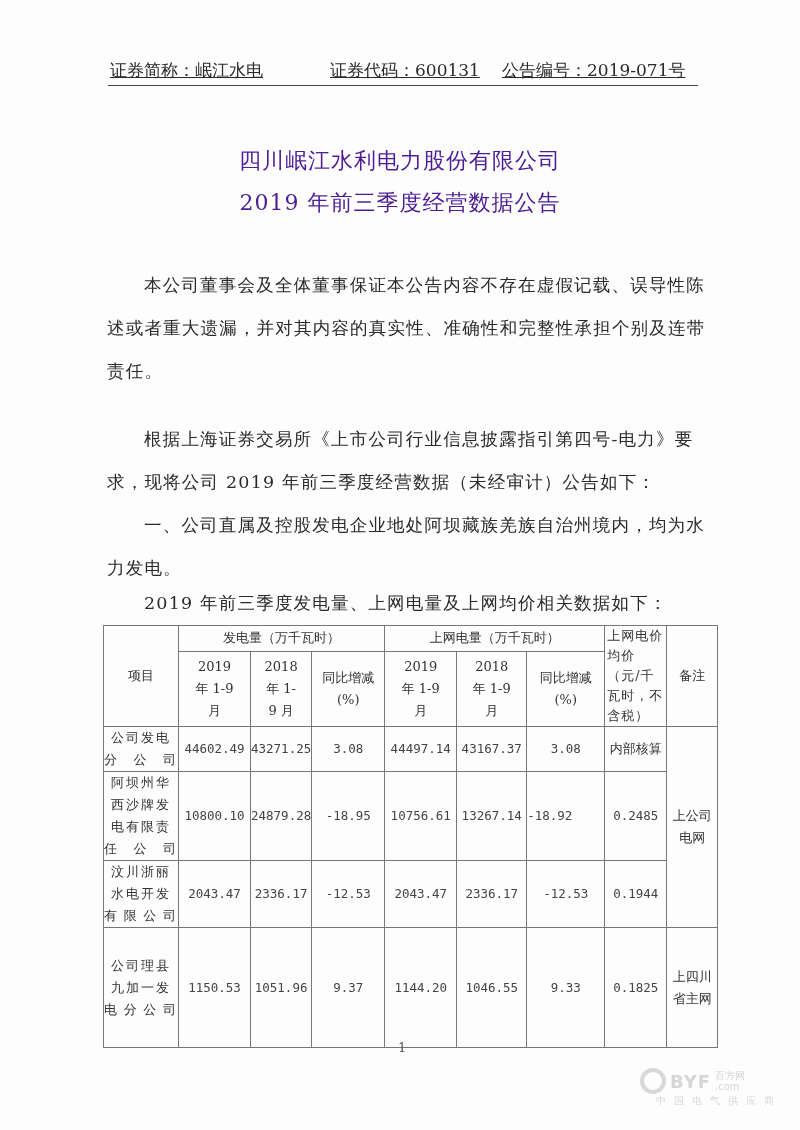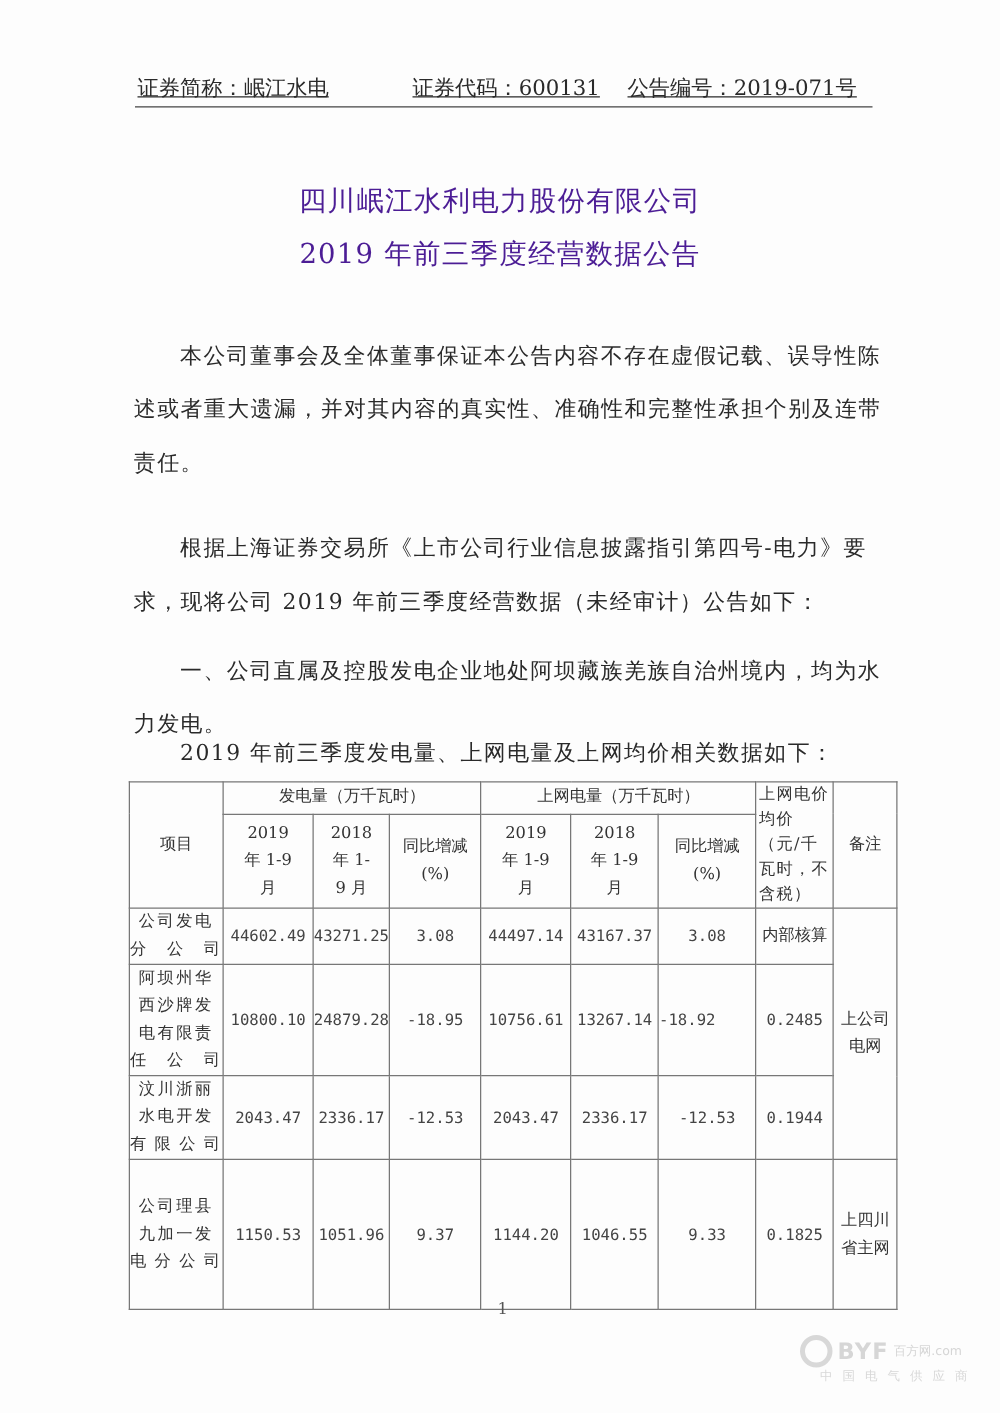--- a/index.html
+++ b/index.html
@@ -32,37 +32,37 @@
     td.item { text-align: justify; text-align-last: justify; padding: 0 3px; line-height: 21.5px; letter-spacing: 2px; }
     td.num { font-family: "DejaVu Sans Mono", "Liberation Mono", monospace; font-size: 12.5px; color: #444; }
     .page-num { position: absolute; left: 398px; top: 1040px; font-size: 13px; color: #555; }
     .watermark {
       position: absolute; left: 640px; top: 1068px; color: #cfcfcf; font-family: "DejaVu Sans", sans-serif;
     }
     .wm-logo { display: flex; align-items: center; gap: 4px; }
     .wm-circle { width: 26px; height: 26px; border: 4px solid #d8d8d8; border-radius: 50%; box-sizing: border-box; }
     .wm-text { font-size: 18px; font-weight: bold; letter-spacing: 1px; color: #d6d6d6; }
     .wm-sub { font-size: 10px; color: #d8d8d8; letter-spacing: 8px; margin-left: 16px; }
-    .wm-cn { font-size: 10px; display: flex; flex-direction: row; line-height: 11px; color: #d6d6d6; }
+    .wm-cn { font-size: 10px; display: flex; flex-direction: column; line-height: 11px; color: #d6d6d6; }
   </style>
 </head>
 <body>
 
 <div class="header-line">
   <span style="left:2px">证券简称：岷江水电</span>
   <span style="left:222px">证券代码：600131</span>
   <span style="left:394px">公告编号：2019-071号</span>
 </div>
 
 <div class="title" style="top:146px">四川岷江水利电力股份有限公司</div>
 <div class="title" style="top:188px">2019 年前三季度经营数据公告</div>
 
 <div class="para indent" style="top:264px">本公司董事会及全体董事保证本公告内容不存在虚假记载、误导性陈述或者重大遗漏，并对其内容的真实性、准确性和完整性承担个别及连带责任。</div>
 <div class="para indent" style="top:418px">根据上海证券交易所《上市公司行业信息披露指引第四号-电力》要求，现将公司 2019 年前三季度经营数据（未经审计）公告如下：</div>
-<div class="para indent" style="top:516px">一、公司直属及控股发电企业地处阿坝藏族羌族自治州境内，均为水力发电。</div>
+<div class="para indent" style="top:504px">一、公司直属及控股发电企业地处阿坝藏族羌族自治州境内，均为水力发电。</div>
 <div class="para indent" style="top:582px">2019 年前三季度发电量、上网电量及上网均价相关数据如下：</div>
 
 <table class="data">
   <colgroup>
     <col style="width:75px">
       <col style="width:72px">
       <col style="width:55px">
       <col style="width:73px">
     <col style="width:72px">
       <col style="width:70px">

